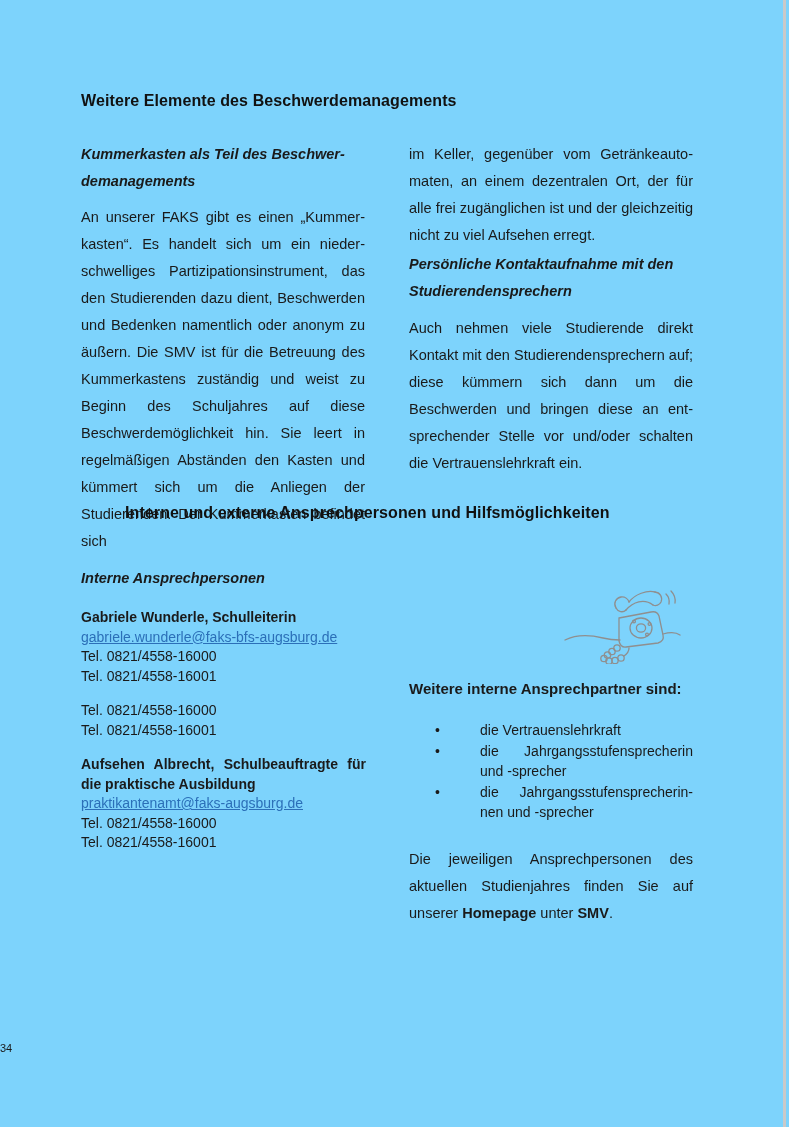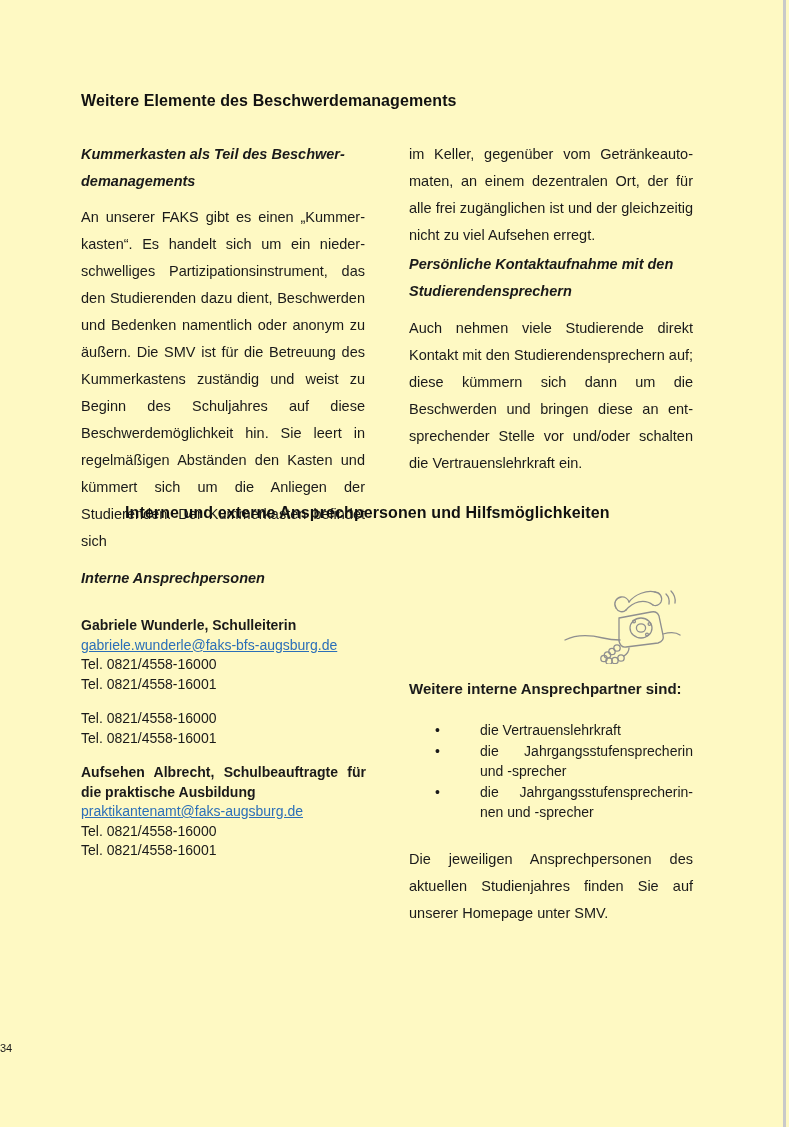--- a/index.html
+++ b/index.html
@@ -1,19 +1,19 @@
 <!DOCTYPE html>
 <html lang="de"><head>
 <meta charset="utf-8">
 <style>
   html,body{margin:0;padding:0;background:#ffffff;}
   .page{
     position:relative;
     width:789px;height:1127px;
-    background:#fef9c3;
+    background:#7dd3fc;
     font-family:"Liberation Sans","DejaVu Sans",sans-serif;
     color:#1a1a1a;
     overflow:hidden;
   }
   .abs{position:absolute;}
   .h1{
     font-size:16px;font-weight:bold;color:#111;
     letter-spacing:0.1px;
   }
   .subheading{
@@ -27,21 +27,21 @@
   .contact-block{width:285px;margin-bottom:15px;font-size:14px;line-height:19.5px;}
   .contact-name{font-weight:bold;text-align:justify;hyphens:manual;}
   a.email-link{color:#2b6fb8;text-decoration:underline;cursor:pointer;}
   .tel{color:#1a1a1a;}
   .weitere-heading{font-size:15px;font-weight:bold;width:290px;}
   .bullets{width:284px;font-size:14px;line-height:20.5px;}
   .bullet-row{display:flex;align-items:flex-start;}
   .bullet-marker{width:25px;padding-left:26px;flex:0 0 auto;}
   .bullet-text{flex:1 1 auto;text-align:justify;hyphens:manual;margin-left:20px;-webkit-hyphens:manual;}
   .closing{font-size:14.5px;line-height:27px;width:284px;text-align:justify;}
-  .closing b{font-weight:normal;}
+  .closing b{font-weight:bold;}
   .page-number{
     position:absolute;left:0;right:0;top:1042px;
     text-align:left;font-size:11px;color:#1a1a1a;
   }
   .page-edge{
     position:absolute;top:0;right:3px;width:3px;height:1127px;
     background:#c9c9c9;
   }
   .phone-illustration{position:absolute;left:563px;top:588px;width:118px;height:76px;}
   .phone-illustration svg{display:block;}
@@ -60,21 +60,21 @@
   <div class="abs subheading" style="left:409px;top:251px;">Persönliche Kontaktaufnahme mit den Studierendensprechern</div>
 
   <div class="abs para" style="left:409px;top:141px;">im Keller, gegenüber vom Getränkeauto­maten, an einem dezentralen Ort, der für alle frei zugänglichen ist und der gleich­zeitig nicht zu viel Aufsehen erregt.</div>
 
   <div class="abs para" style="left:409px;top:315px;">Auch nehmen viele Studierende direkt Kontakt mit den Studierendensprechern auf; diese kümmern sich dann um die Beschwerden und bringen diese an ent­sprechender Stelle vor und/oder schal­ten die Vertrauenslehrkraft ein.</div>
 
   <div class="abs h1" style="left:81px;top:504px;width:660px;margin-left:44px;">Interne und externe Ansprechpersonen und Hilfsmöglichkeiten</div>
 
   <div class="abs subheading" style="left:81px;top:567px;width:290px;line-height:22px;">Interne Ansprechpersonen</div>
 
-  <div class="abs" style="left:81px;top:608px;margin-top:8px;">
+  <div class="abs" style="left:81px;top:608px;">
 
     <div class="contact-block">
       <div class="contact-name">Gabriele Wunderle, Schulleiterin</div>
       <div><a class="email-link">gabriele.wunderle@faks-bfs-augsburg.de</a></div>
       <div class="tel">Tel. 0821/4558-16000</div>
       <div class="tel">Tel. 0821/4558-16001</div>
     </div>
 
     <div class="contact-block">
       <div class="tel">Tel. 0821/4558-16000</div>

